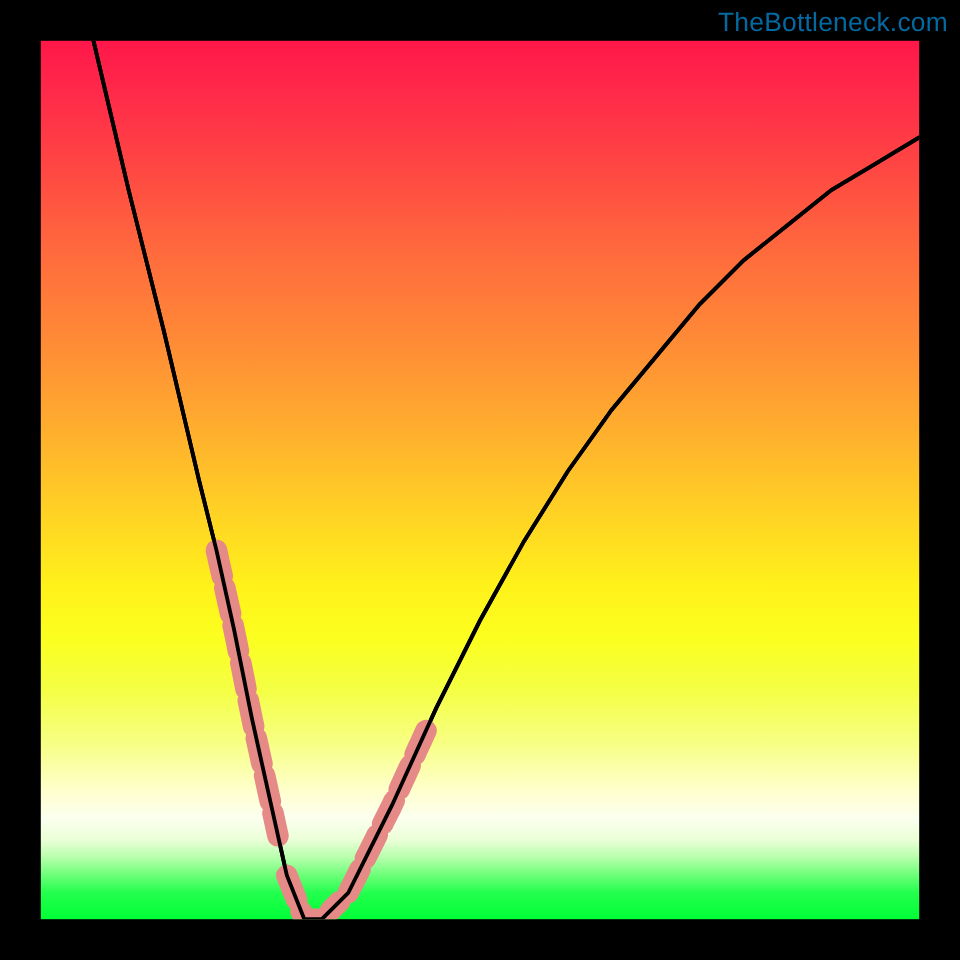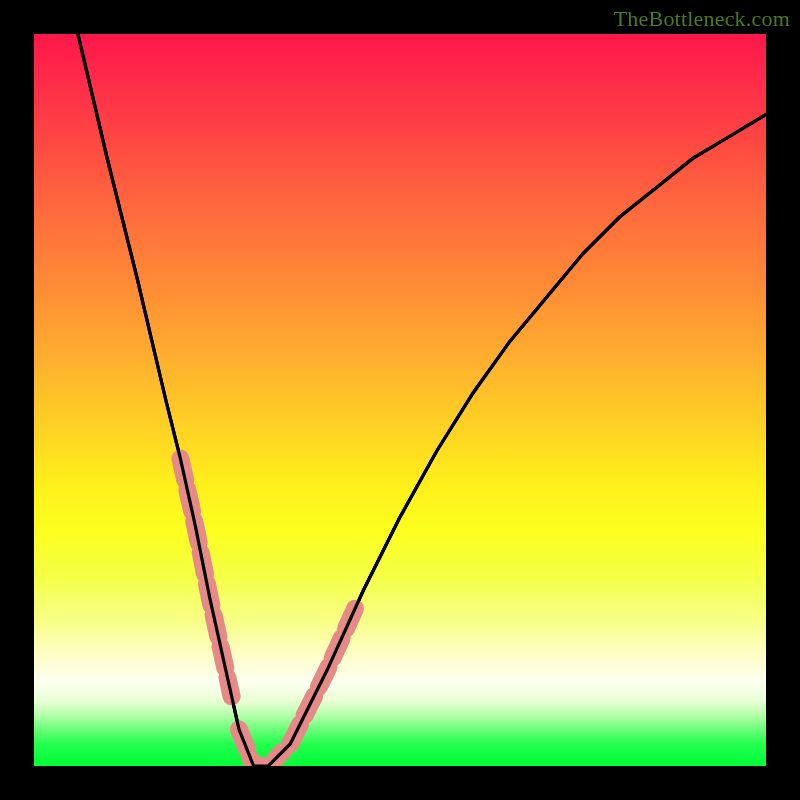--- a/index.html
+++ b/index.html
@@ -13,23 +13,23 @@
   .frame {
     position: relative;
     width: 800px;
     height: 800px;
     background: #000;
   }
   .watermark {
     position: absolute;
     top: 6px;
     right: 10px;
-    font-family: Liberation Serif, serif;
+    font-family: Liberation Sans, sans-serif;
     font-size: 22px;
-    color: #4d7c0f;
+    color: #0369a1;
     letter-spacing: 0.2px;
     user-select: none;
     text-align: right;
   }
   
   .plot {
     position: absolute;
     left: 34px;
     top: 34px;
     width: 732px;

